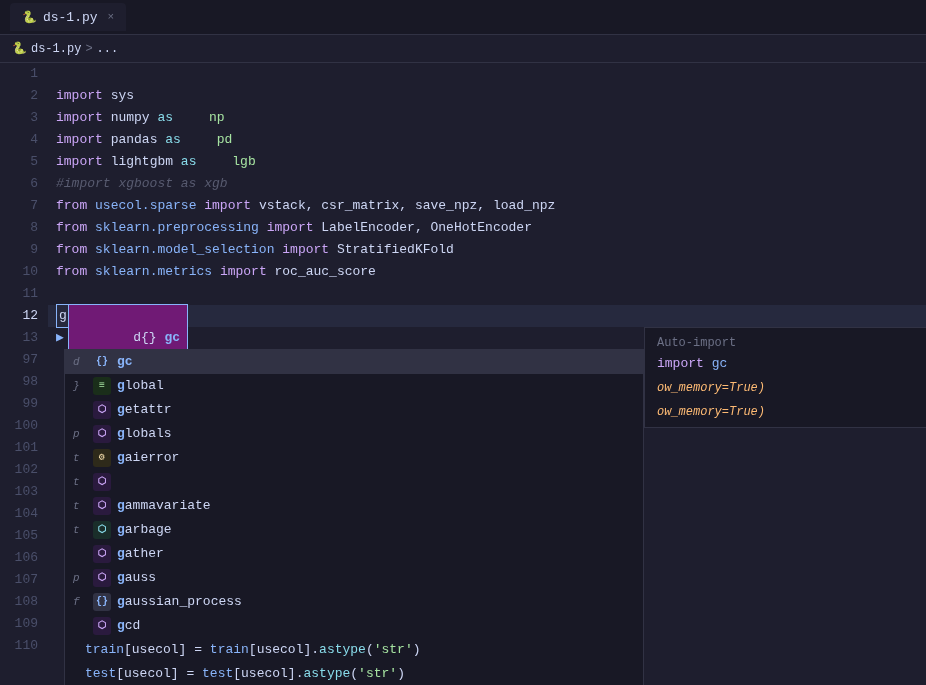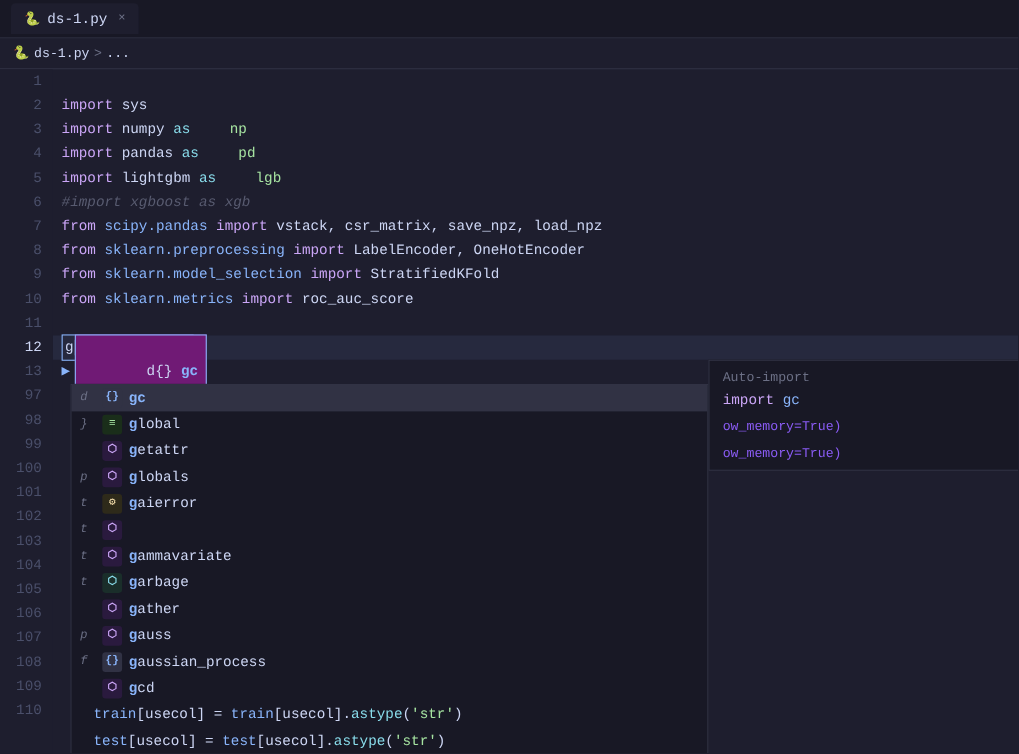--- a/index.html
+++ b/index.html
@@ -187,21 +187,21 @@
       font-size: 13px;
     }
     .panel-kw { color: #cba6f7; }
     .panel-mod { color: #89b4fa; }
 
     .panel-extra {
       margin-top: 10px;
       color: #cdd6f4;
       font-size: 12px;
     }
-    .panel-orange { color: #8b5cf6; }
+    .panel-orange { color: #fdba74; font-style: italic; }
 
     
     .input-cursor {
       display: inline-block;
       width: 2px;
       height: 14px;
       background: #cdd6f4;
       margin-left: 1px;
       vertical-align: middle;
       animation: blink 1s step-end infinite;
@@ -286,21 +286,21 @@
 
     <div class="code-line">
       <span class="kw-import">import</span>&nbsp;<span class="plain">lightgbm</span>&nbsp;<span class="kw-as">as</span>&nbsp;<span class="alias">lgb</span>
     </div>
 
     <div class="code-line">
       <span class="kw-comment">#import xgboost as xgb</span>
     </div>
 
     <div class="code-line">
-      <span class="kw-import">from</span>&nbsp;<span class="mod-name">scipy.pandas</span>&nbsp;<span class="kw-import">import</span>&nbsp;<span class="plain">vstack, csr_matrix, save_npz, load_npz</span>
+      <span class="kw-import">from</span>&nbsp;<span class="mod-name">usecol.sparse</span>&nbsp;<span class="kw-import">import</span>&nbsp;<span class="plain">vstack, csr_matrix, save_npz, load_npz</span>
     </div>
 
     <div class="code-line">
       <span class="kw-import">from</span>&nbsp;<span class="mod-name">sklearn.preprocessing</span>&nbsp;<span class="kw-import">import</span>&nbsp;<span class="plain">LabelEncoder, OneHotEncoder</span>
     </div>
 
     <div class="code-line">
       <span class="kw-import">from</span>&nbsp;<span class="mod-name">sklearn.model_selection</span>&nbsp;<span class="kw-import">import</span>&nbsp;<span class="plain">StratifiedKFold</span>
     </div>
 

